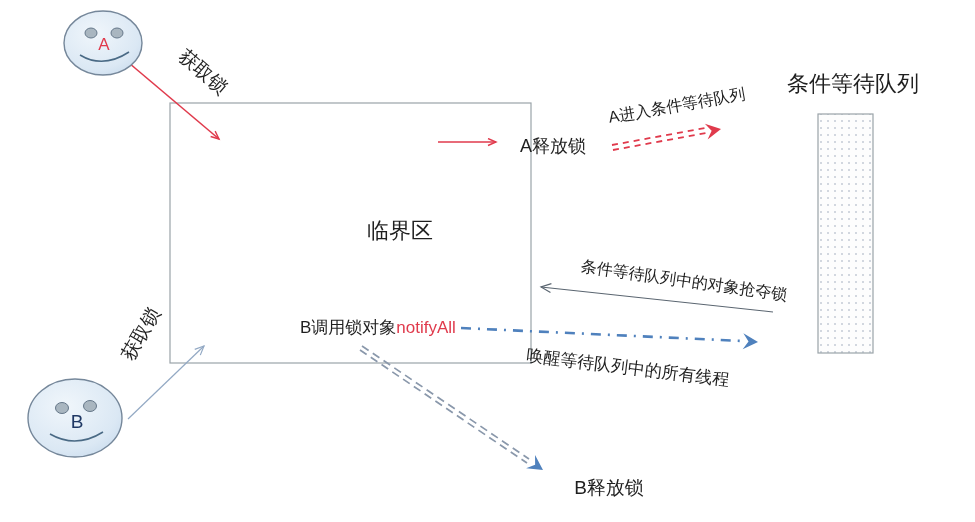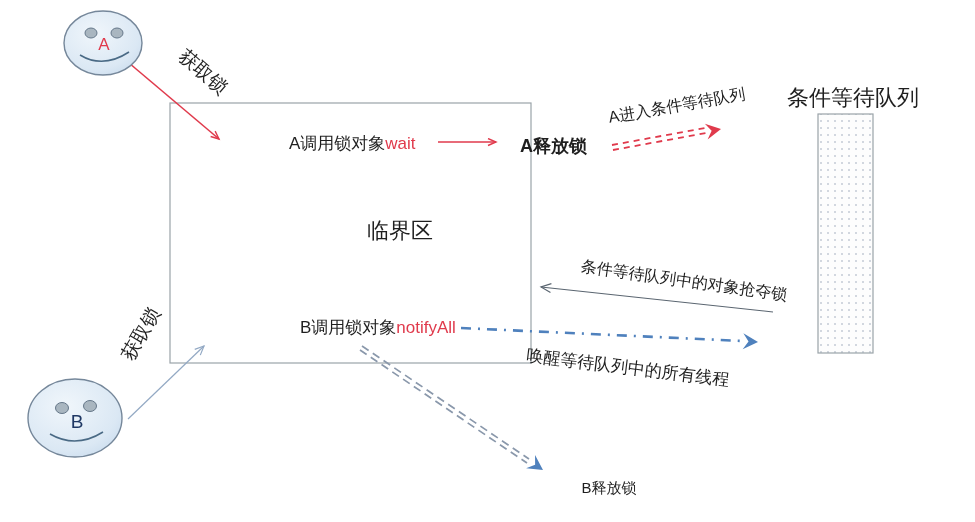--- a/index.html
+++ b/index.html
@@ -7,28 +7,28 @@
     position:relative;width:975px;height:522px;background:#ffffff;overflow:hidden;
     font-family:"Liberation Sans","DejaVu Sans",sans-serif;color:#1f1f1f;
   }
   #shapes{position:absolute;left:0;top:0;}
   .lbl{position:absolute;white-space:nowrap;line-height:1.15;color:#1f1f1f;}
   .red-text{color:#e03a4c;}
   
   .acquire-a{left:203px;top:72px;font-size:19px;transform:translate(-50%,-50%) rotate(41deg);}
   .acquire-b{left:141px;top:334px;font-size:19px;transform:translate(-50%,-50%) rotate(-60deg);}
   .a-call{left:289px;top:134px;font-size:17px;}
-  .a-release{left:520px;top:136px;font-size:18px;font-weight:bold;}
+  .a-release{left:520px;top:136px;font-size:18px;}
   .a-enter{left:677px;top:106px;font-size:16px;transform:translate(-50%,-50%) rotate(-10deg);}
-  .queue-title{left:853px;top:98px;font-size:22px;font-weight:500;transform:translate(-50%,-50%);}
+  .queue-title{left:853px;top:84px;font-size:22px;font-weight:500;transform:translate(-50%,-50%);}
   .critical{left:352px;top:231px;font-size:22px;transform:translate(-50%,-50%);margin-left:48px;}
   .grab-lock{left:684px;top:281px;font-size:16px;transform:translate(-50%,-50%) rotate(8deg);}
   .b-call{left:269px;top:318px;font-size:17px;margin-left:31px;}
   .wake-all{left:628px;top:368px;font-size:17px;transform:translate(-50%,-50%) rotate(7deg);}
-  .b-release{left:609px;top:488px;font-size:15px;font-weight:500;transform:translate(-50%,-50%);}
+  .b-release{left:609px;top:488px;font-size:19px;font-weight:500;transform:translate(-50%,-50%);}
 </style>
 </head>
 <body>
 
 <div id="stage">
 
   <svg id="shapes" width="975" height="522" viewBox="0 0 975 522">
     <defs>
       <radialGradient id="faceGrad" cx="40%" cy="35%" r="80%">
         <stop offset="0%" stop-color="#f0f6fb"></stop>
@@ -91,21 +91,20 @@
       <ellipse cx="75" cy="418" rx="47" ry="39" fill="url(#faceGrad)" stroke="#75879a" stroke-width="1.4"></ellipse>
       <ellipse cx="62" cy="408" rx="6.5" ry="5.5" fill="#a9b6c0" stroke="#66788a" stroke-width="1"></ellipse>
       <ellipse cx="90" cy="406" rx="6.5" ry="5.5" fill="#a9b6c0" stroke="#66788a" stroke-width="1"></ellipse>
       <path d="M50,434 Q76,449 103,432" fill="none" stroke="#4a6a85" stroke-width="1.5"></path>
       <text x="77" y="428" text-anchor="middle" font-size="19" fill="#1f3864" font-family="Liberation Sans, sans-serif">B</text>
     </g>
   </svg>
 
   <div class="lbl acquire-a">获取锁</div>
 
-  <div class="lbl a-call"><span>A调用锁对象</span><span class="red-text">wait</span></div>
 
   <div class="lbl a-release">A释放锁</div>
 
   <div class="lbl a-enter">A进入条件等待队列</div>
 
   <div class="lbl queue-title">条件等待队列</div>
 
   <div class="lbl critical">临界区</div>
 
   <div class="lbl grab-lock">条件等待队列中的对象抢夺锁</div>

